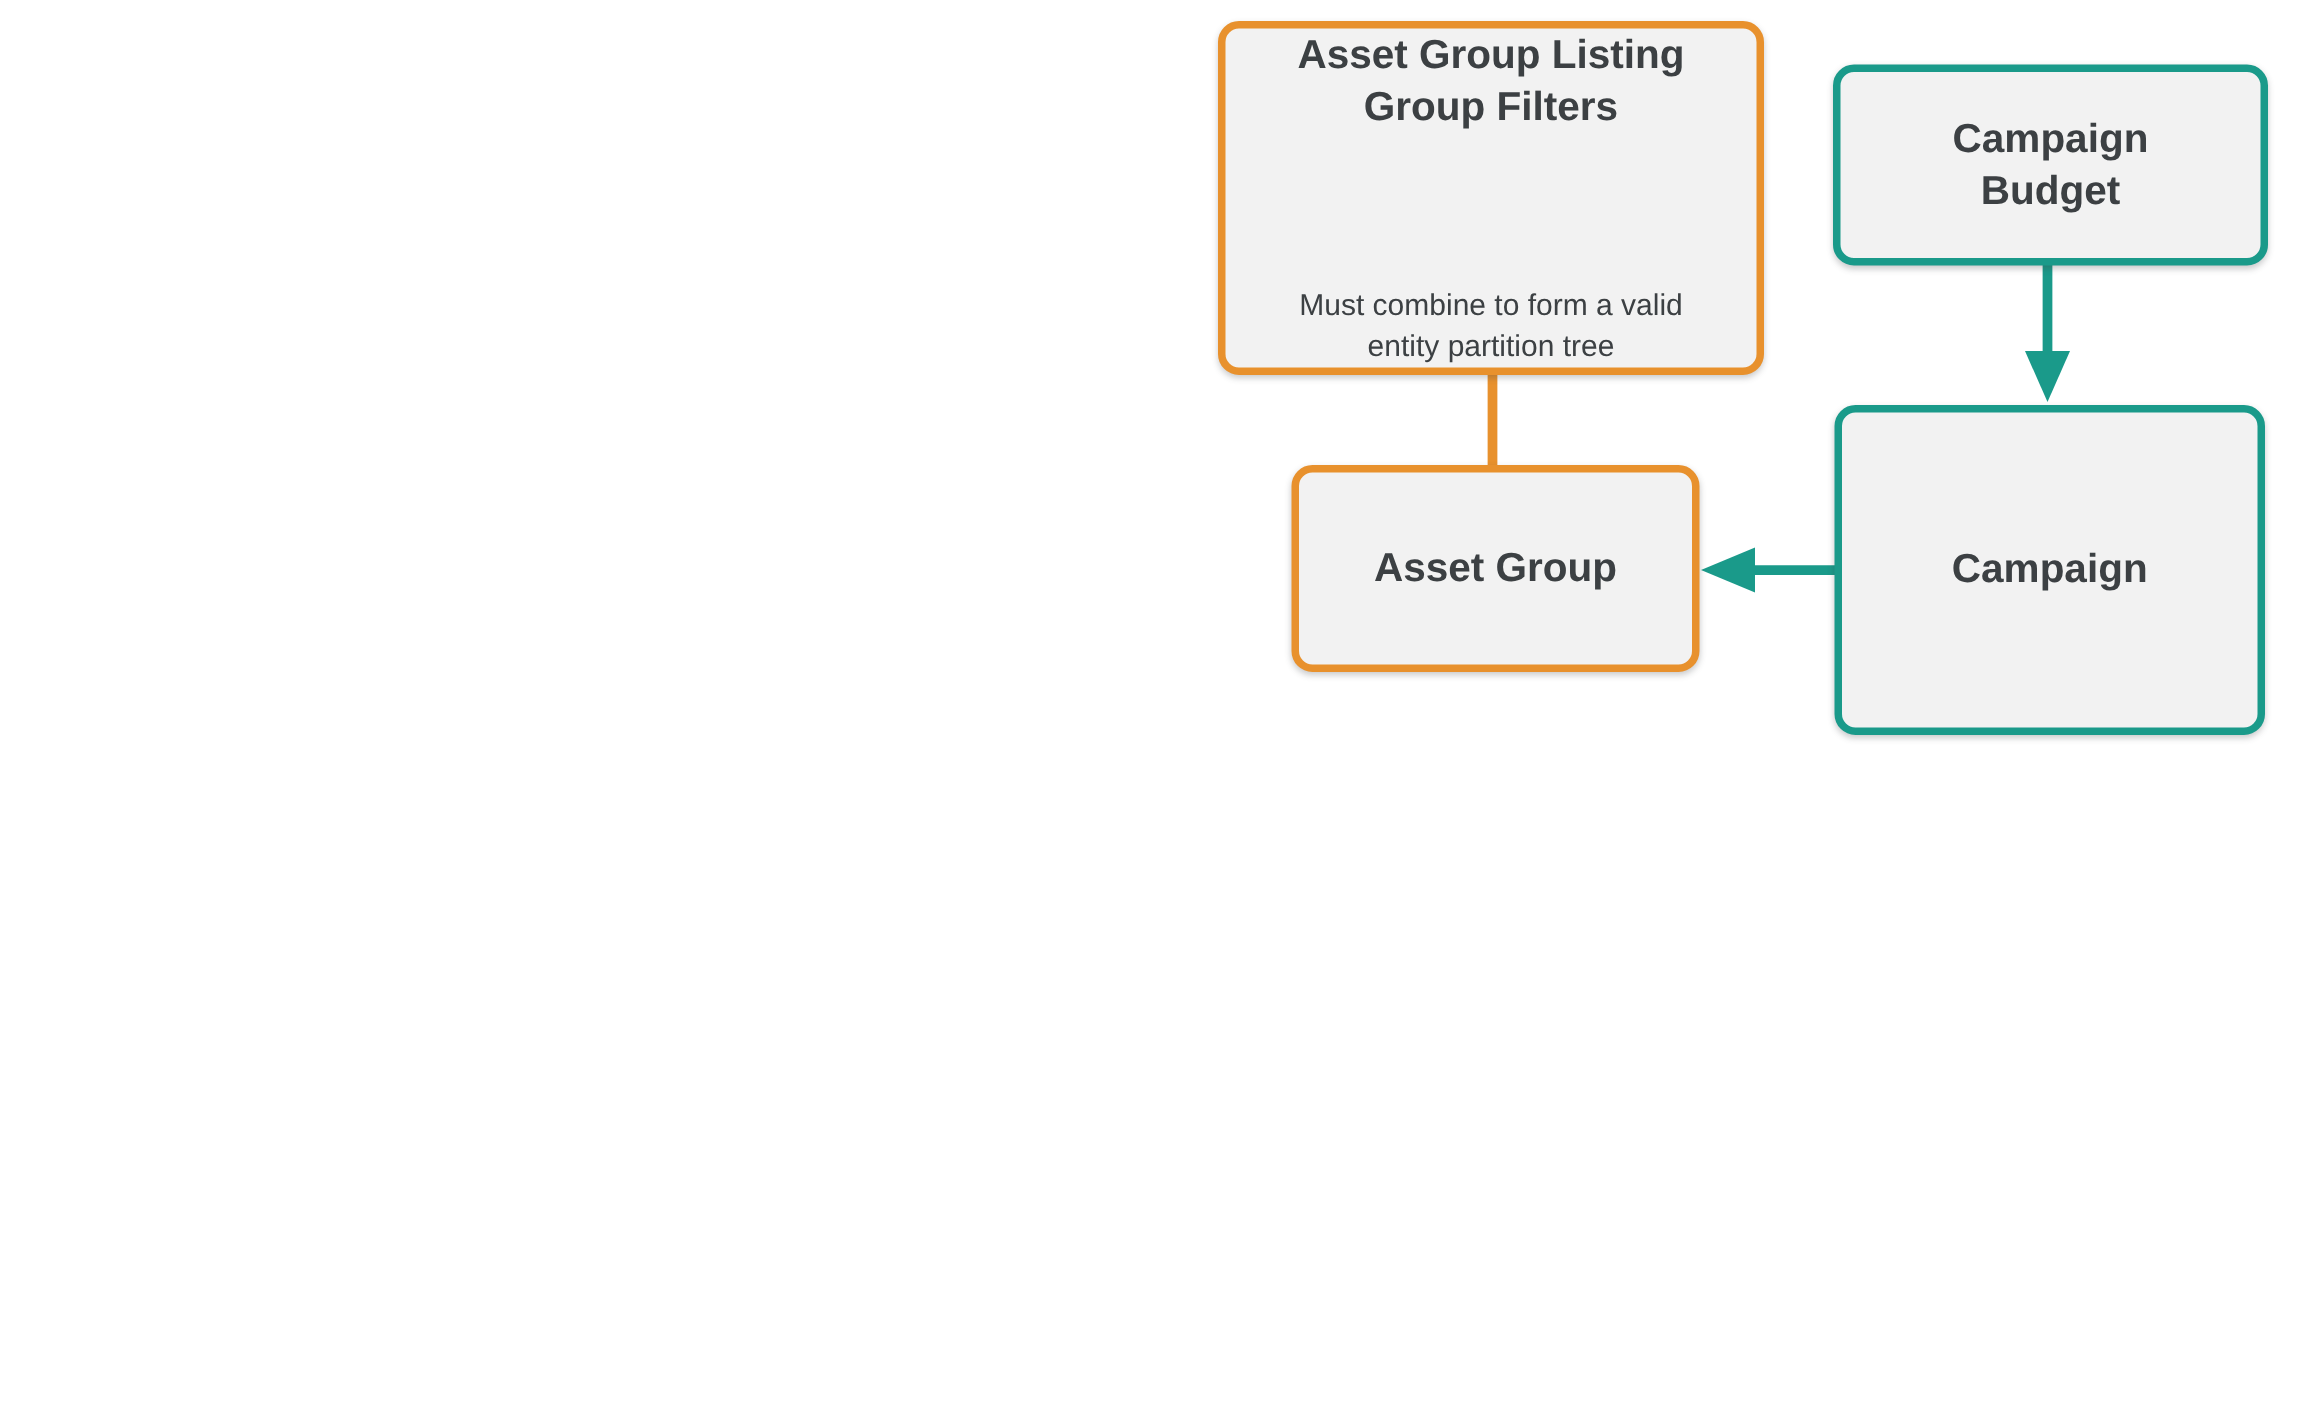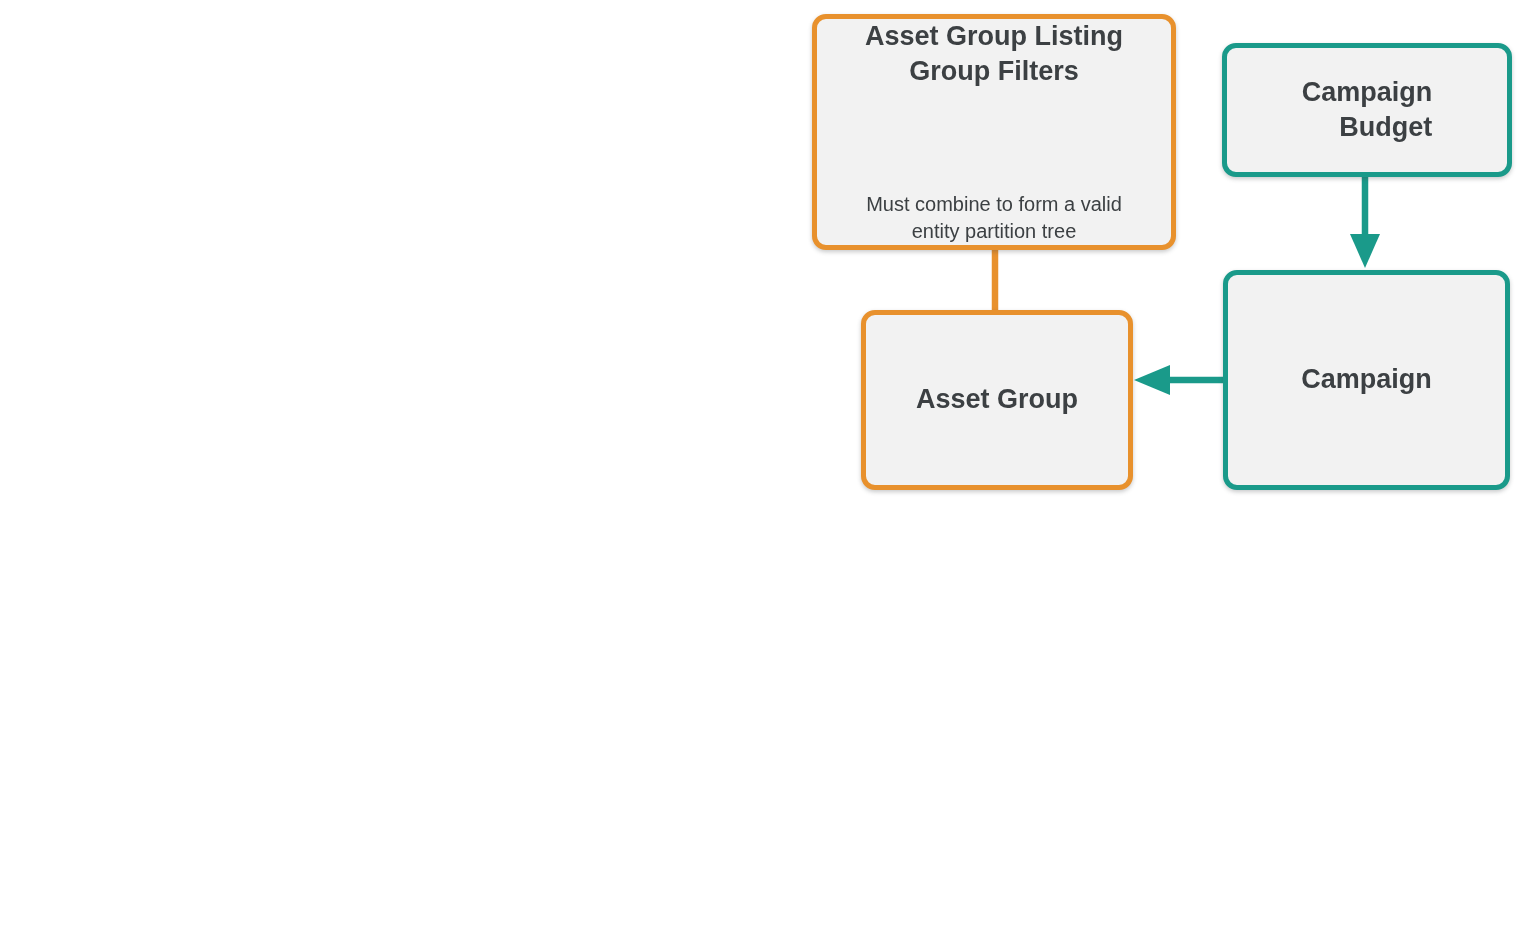--- a/index.html
+++ b/index.html
@@ -34,40 +34,40 @@
     border: 5px solid #999;
     border-radius: 14px;
     display: flex;
     flex-direction: column;
     align-items: center;
     justify-content: center;
     text-align: center;
     box-shadow: 0 2px 4px rgba(60,64,67,0.28);
   }
   .node.orange { border-color: var(--orange); }
-  .node.teal   { border-color: var(--teal); text-align: right; }
+  .node.teal   { border-color: var(--teal); }
   .node-title {
     font-weight: bold;
     font-size: 27px;
     line-height: 1.3;
     color: var(--text);
     white-space: pre-line;
     margin: 0;
   }
   .node-subtitle {
     font-size: 20px;
     line-height: 1.35;
     color: var(--text);
     white-space: pre-line;
     margin: 7px 0 0 0;
   }
   .n-listing-filters { left: 812px;  top: 14px;  width: 364px; height: 236px; justify-content: space-between; }
   .n-campaign-budget { left: 1222px; top: 43px;  width: 290px; height: 134px; }
   .n-campaign        { left: 1223px; top: 270px; width: 287px; height: 220px; }
-  .n-asset-group     { left: 861px;  top: 310px; width: 272px; height: 180px; }
+  .n-asset-group     { left: 861px;  top: 310px; width: 272px; height: 138px; }
   .note {
     position: absolute;
     left: 18px;
     top: 912px;
     margin: 0;
     font-size: 19px;
     font-weight: bold;
     color: var(--note);
     white-space: nowrap;
   }

